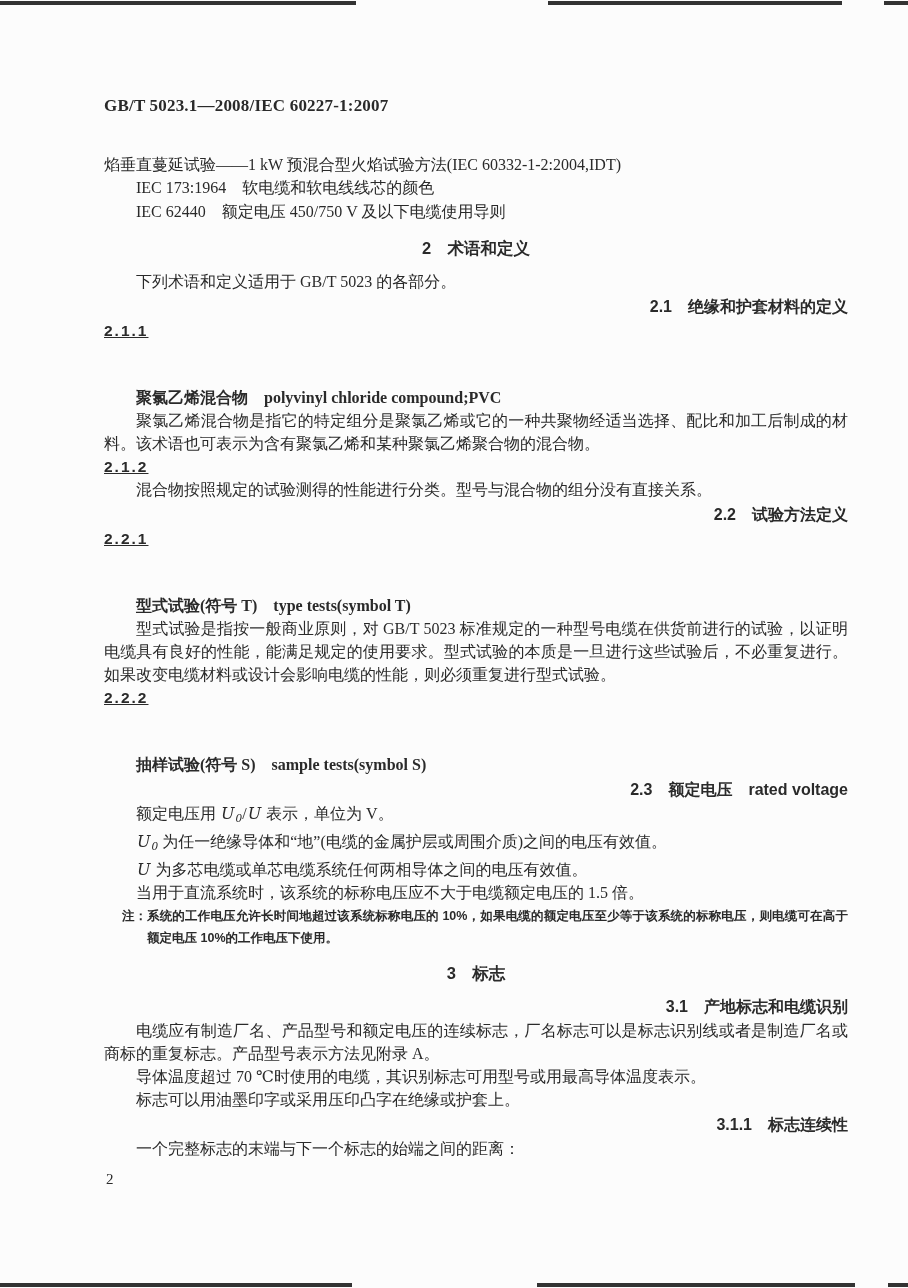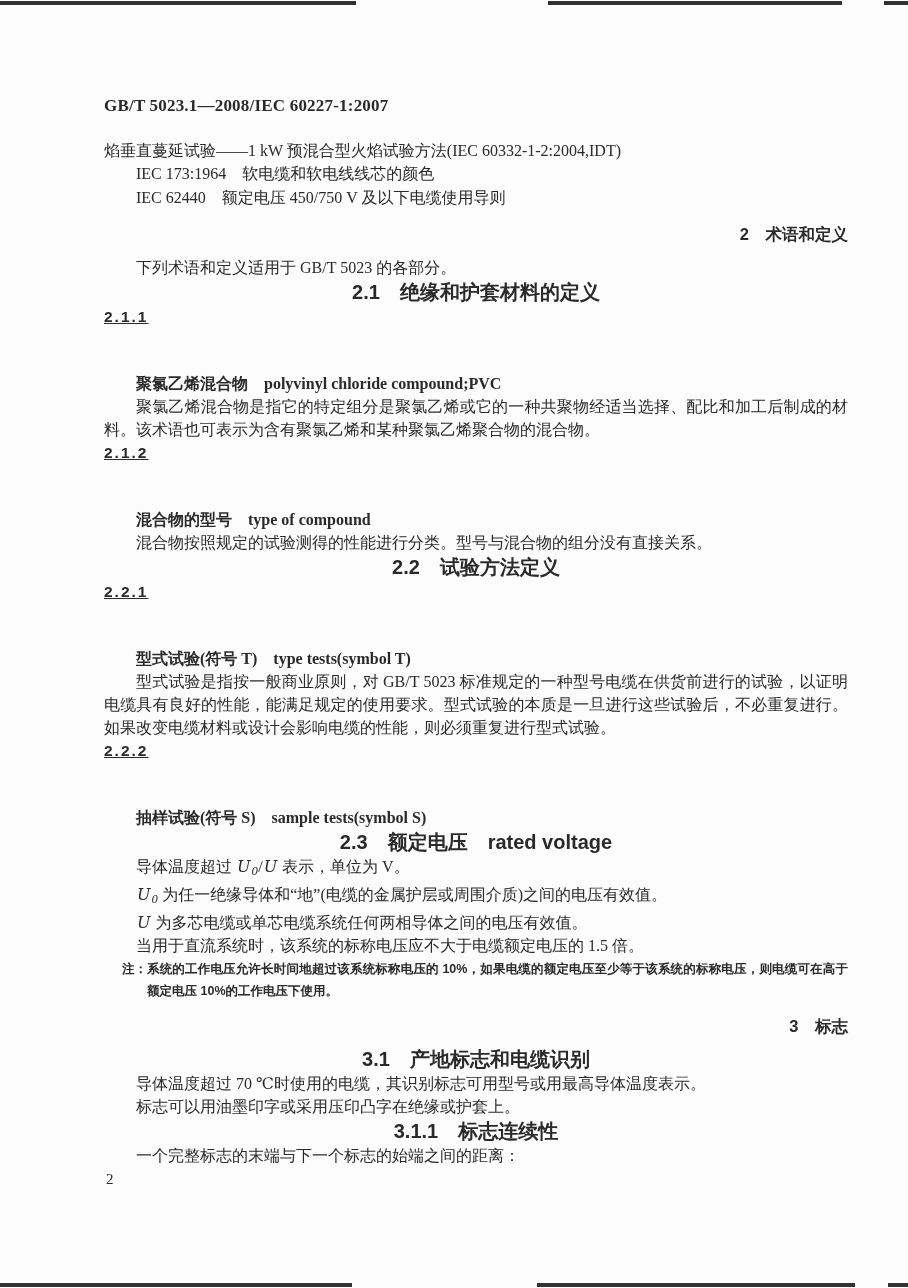--- a/index.html
+++ b/index.html
@@ -5,35 +5,35 @@
   html, body { margin:0; padding:0; background:#ffffff; }
   .page {
     position:relative; width:908px; height:1288px;
     background:#fcfcfc; overflow:hidden;
     font-family:"Liberation Serif","DejaVu Serif",serif;
     color:#2a2a2a;
   }
   .content { position:absolute; left:104px; top:96px; width:744px; }
   .header-line {
     font-weight:bold; font-size:17px; letter-spacing:0.2px;
-    line-height:20px; margin-bottom:23px;
+    line-height:20px; margin-bottom:37px;
   }
   .blk { font-size:16px; line-height:23px; text-align:justify; }
   .p   { text-indent:2em; }
   .p0  { }
   .ref { text-indent:2em; line-height:24px;font-family:Liberation Serif, serif; }
   .h1 {
     font-family:"Liberation Sans","DejaVu Sans",sans-serif;
     font-weight:bold; font-size:16.5px; line-height:22px;
-    margin:13px 0 11px; text-align:right; text-indent:0;
+    margin:13px 0 11px; text-align:center; text-indent:0;
   }
   .h2 {
     font-family:"Liberation Sans","DejaVu Sans",sans-serif;
-    font-weight:bold; font-size:20px; line-height:23px;
-    margin:2px 0 1px; text-align:center; text-indent:0;
+    font-weight:bold; font-size:16px; line-height:23px;
+    margin:2px 0 1px; text-align:right; text-indent:0;
   }
   .num {
     font-family:"Liberation Sans","DejaVu Sans",sans-serif;
     font-weight:600; font-size:15.5px; line-height:23px;
     letter-spacing:2px; text-align:left;text-decoration:underline;
   }
   .term { font-weight:bold; text-indent:2em;margin-top:44px; }
   .note {
     display:flex;
     font-family:"Liberation Sans","DejaVu Sans",sans-serif;
@@ -66,39 +66,39 @@
         <div class="blk p0">焰垂直蔓延试验——1 kW 预混合型火焰试验方法(IEC 60332-1-2:2004,IDT)</div>
         <div class="blk ref">IEC 173:1964　软电缆和软电线线芯的颜色</div>
         <div class="blk ref">IEC 62440　额定电压 450/750 V 及以下电缆使用导则</div>
         <div class="blk h1">2　术语和定义</div>
         <div class="blk p">下列术语和定义适用于 GB/T 5023 的各部分。</div>
         <div class="blk h2">2.1　绝缘和护套材料的定义</div>
         <div class="blk num">2.1.1</div>
         <div class="blk term">聚氯乙烯混合物　polyvinyl chloride compound;PVC</div>
         <div class="blk p">聚氯乙烯混合物是指它的特定组分是聚氯乙烯或它的一种共聚物经适当选择、配比和加工后制成的材料。该术语也可表示为含有聚氯乙烯和某种聚氯乙烯聚合物的混合物。</div>
         <div class="blk num">2.1.2</div>
-        <div class="blk term">混合物的型号　type of compound</div>
         <div class="blk p">混合物按照规定的试验测得的性能进行分类。型号与混合物的组分没有直接关系。</div>
         <div class="blk h2">2.2　试验方法定义</div>
         <div class="blk num">2.2.1</div>
         <div class="blk term">型式试验(符号 T)　type tests(symbol T)</div>
         <div class="blk p">型式试验是指按一般商业原则，对 GB/T 5023 标准规定的一种型号电缆在供货前进行的试验，以证明电缆具有良好的性能，能满足规定的使用要求。型式试验的本质是一旦进行这些试验后，不必重复进行。如果改变电缆材料或设计会影响电缆的性能，则必须重复进行型式试验。</div>
         <div class="blk num">2.2.2</div>
         <div class="blk term">抽样试验(符号 S)　sample tests(symbol S)</div>
         <div class="blk h2">2.3　额定电压　rated voltage</div>
-        <div class="blk p"><span>导体温度超过 </span><span class="run-i">U</span><span class="run-sub">0</span><span>/</span><span class="run-i">U</span><span> 表示，单位为 V。</span></div>
+        <div class="blk p"><span>额定电压用 </span><span class="run-i">U</span><span class="run-sub">0</span><span>/</span><span class="run-i">U</span><span> 表示，单位为 V。</span></div>
         <div class="blk p"><span class="run-i">U</span><span class="run-sub">0</span><span> 为任一绝缘导体和“地”(电缆的金属护层或周围介质)之间的电压有效值。</span></div>
         <div class="blk p"><span class="run-i">U</span><span> 为多芯电缆或单芯电缆系统任何两相导体之间的电压有效值。</span></div>
         <div class="blk p">当用于直流系统时，该系统的标称电压应不大于电缆额定电压的 1.5 倍。</div>
         <div class="blk note">
           <span class="note-label">注：</span>
           <span class="note-text">系统的工作电压允许长时间地超过该系统标称电压的 10%，如果电缆的额定电压至少等于该系统的标称电压，则电缆可在高于额定电压 10%的工作电压下使用。</span>
         </div>
         <div class="blk h1">3　标志</div>
         <div class="blk h2">3.1　产地标志和电缆识别</div>
+        <div class="blk p">电缆应有制造厂名、产品型号和额定电压的连续标志，厂名标志可以是标志识别线或者是制造厂名或商标的重复标志。产品型号表示方法见附录 A。</div>
         <div class="blk p">导体温度超过 70 ℃时使用的电缆，其识别标志可用型号或用最高导体温度表示。</div>
         <div class="blk p">标志可以用油墨印字或采用压印凸字在绝缘或护套上。</div>
         <div class="blk h2">3.1.1　标志连续性</div>
         <div class="blk p">一个完整标志的末端与下一个标志的始端之间的距离：</div>
       </div>
   </div>
 
   <div class="page-number">2</div>
 
   <div class="bars bars-bottom">

